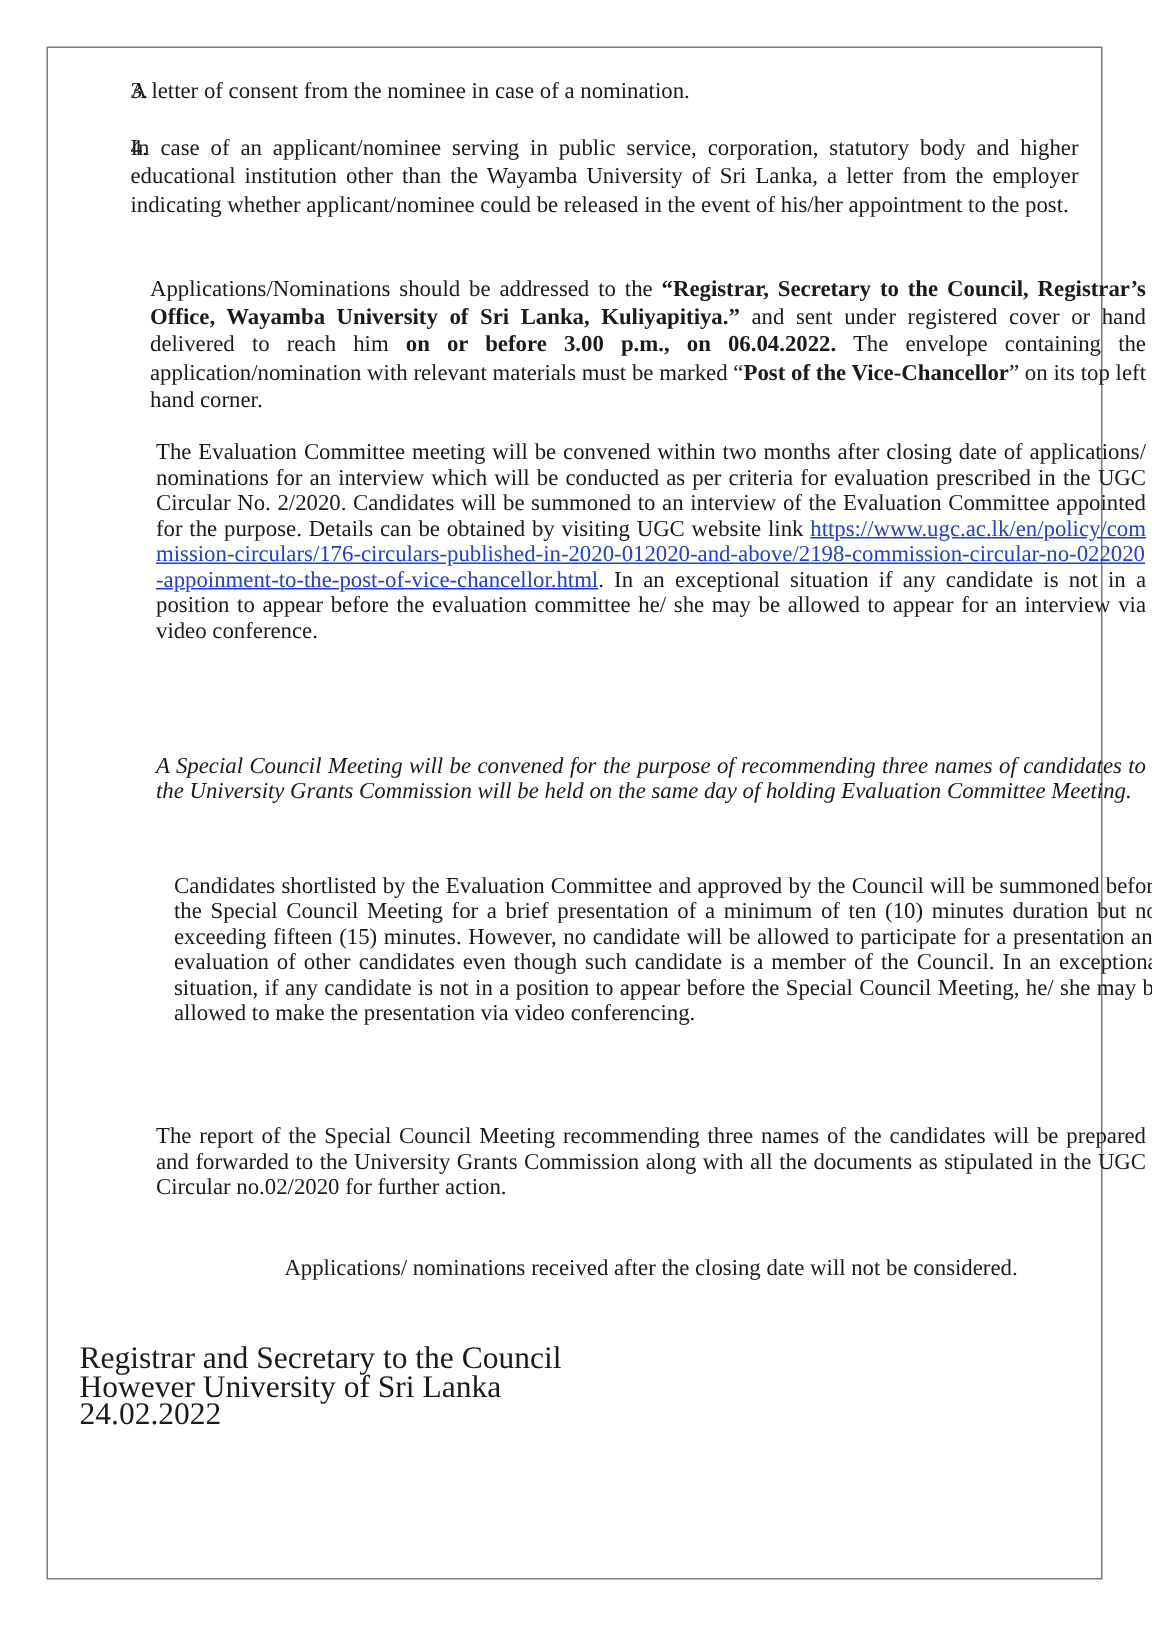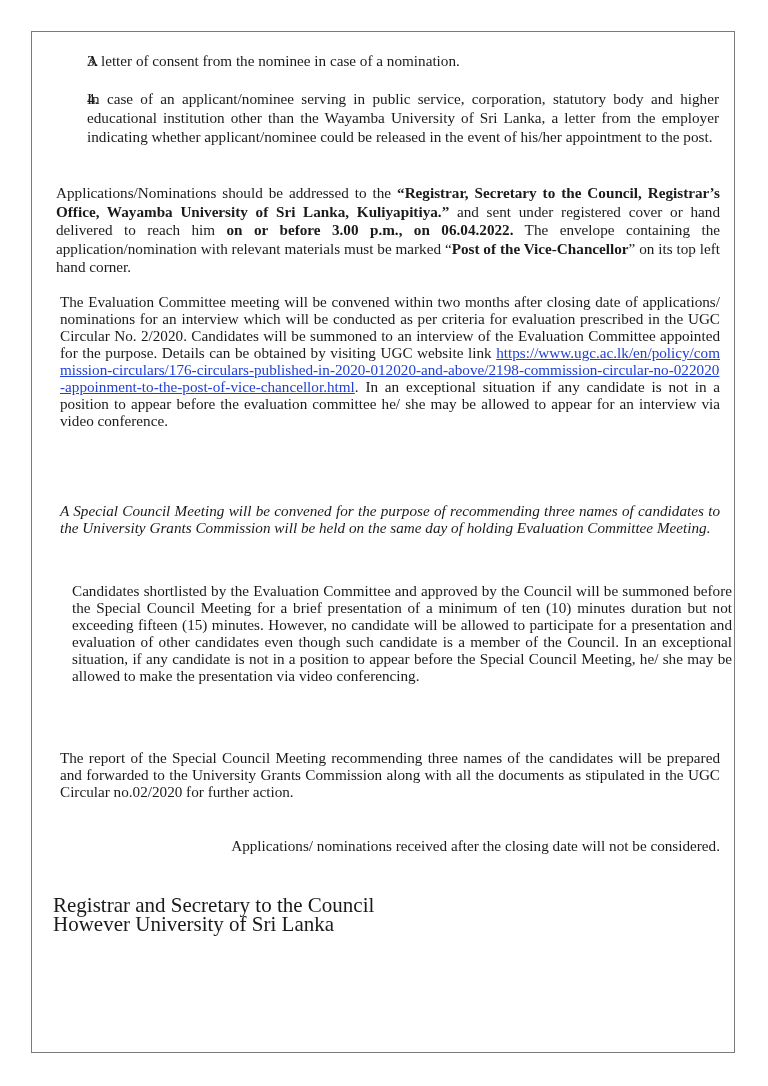--- a/index.html
+++ b/index.html
@@ -1,20 +1,20 @@
 <!DOCTYPE html>
 <html><head>
 <meta charset="utf-8">
 <style>
   html, body { margin: 0; padding: 0; background: #ffffff; }
   body { width: 768px; height: 1086px; position: relative; overflow: hidden;
          font-family: "Liberation Serif", "DejaVu Serif", serif; color: #1a1a1a; }
   .page-frame { position: absolute; left: 31px; top: 31px; width: 704px; height: 1022px;
                 border: 1px solid #7a7a7a; box-sizing: border-box; }
-  .block { position: absolute; font-size: 15.2px; text-align: justify; }
+  .block { position: absolute; font-size: 15.2px; text-align: justify; margin-left: 44px; }
   .list-item { position: absolute; left: 87px; width: 632px; font-size: 15.2px; line-height: 19px; }
   .list-item .num { position: absolute; left: 0; top: 0; }
   .list-item .txt { text-align: justify; display: block; }
   .tight { line-height: 18.6px; }
   .loose { line-height: 17px; }
   .bold { font-weight: bold; }
   a.link { color: #1f3fd8; text-decoration: underline; }
   .sig { position: absolute; left: 53px; top: 896px; font-size: 21px; line-height: 18.6px; }
 </style>
 </head>
@@ -45,20 +45,21 @@
 </div>
 
 <div class="block loose" style="left:72px; top:582px; width:660px;">
   <span>Candidates shortlisted by the Evaluation Committee and approved by the Council will be summoned before the Special Council Meeting for a brief presentation of a minimum of ten (10) minutes duration but not exceeding fifteen (15) minutes. However, no candidate will be allowed to participate for a presentation and evaluation of other candidates even though such candidate is a member of the Council. In an exceptional situation, if any candidate is not in a position to appear before the Special Council Meeting, he/ she may be allowed to make the presentation via video conferencing.</span>
 </div>
 
 <div class="block loose" style="left:60px; top:749px; width:660px;">
   <span>The report of the Special Council Meeting recommending three names of the candidates will be prepared and forwarded to the University Grants Commission along with all the documents as stipulated in the UGC Circular no.02/2020 for further action.</span>
 </div>
 
-<div class="block loose" style="left:60px; top:837px; width:660px; text-align:right;">
+<div class="block loose" style="left:60px; top:837px; width:660px; text-align:center;">
   <span>Applications/ nominations received after the closing date will not be considered.</span>
 </div>
 
 <div class="sig">
   <div>Registrar and Secretary to the Council</div>
   <div>However University of Sri Lanka</div>
+  <div>24.02.2022</div>
 </div>
 
 </body></html>

